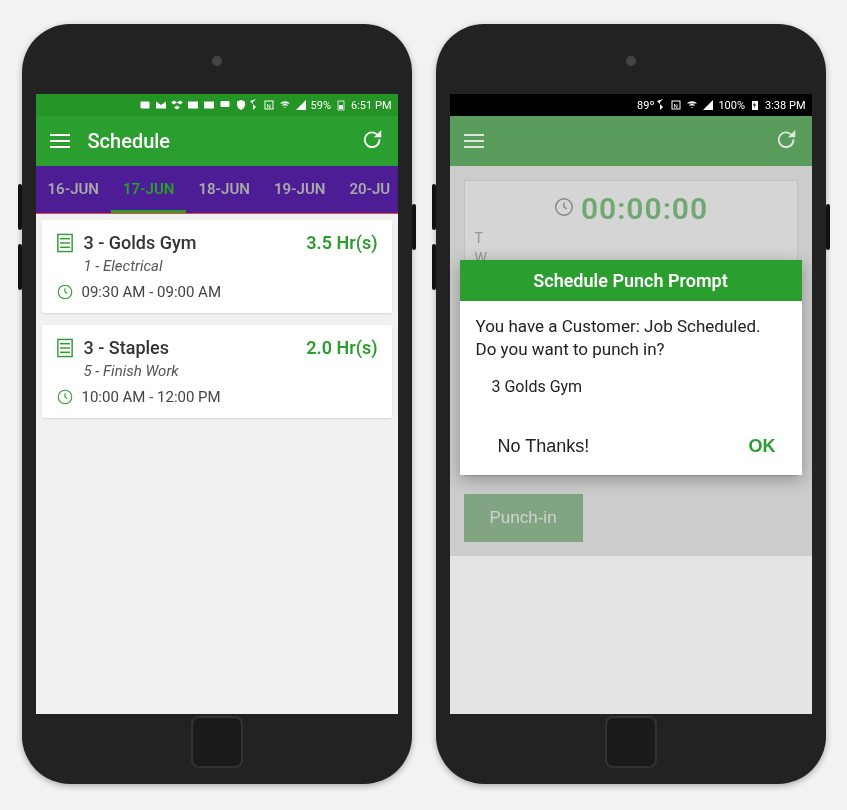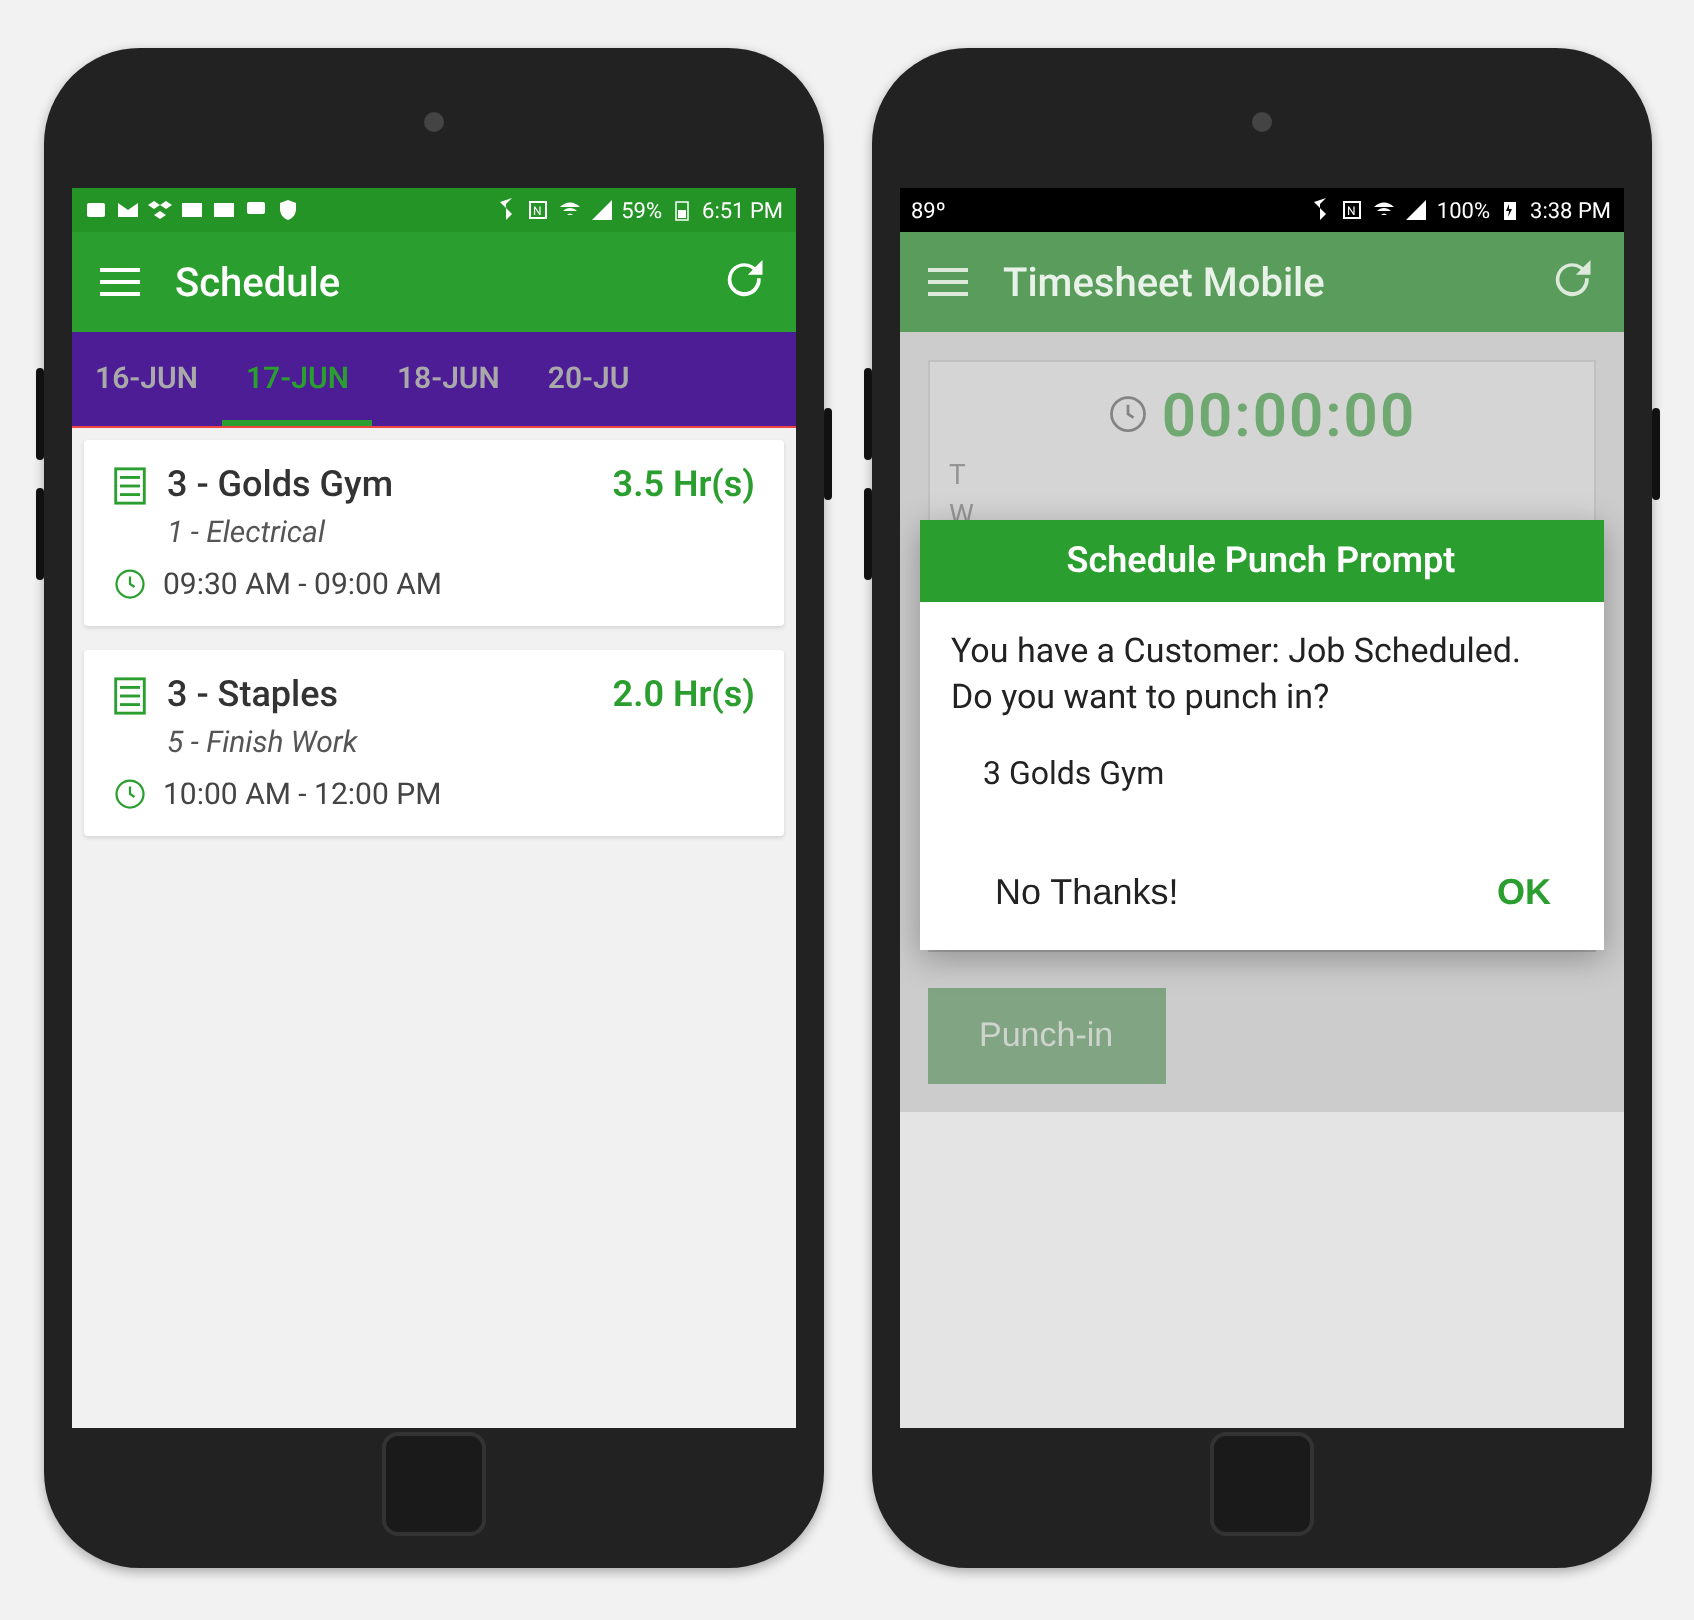--- a/index.html
+++ b/index.html
@@ -47,21 +47,21 @@
   }
   
   .status-bar {
     height: 22px;
     background: #259426;
     display: flex;
     align-items: center;
     padding: 0 6px;
     color: #fff;
     font-size: 11px;
-    justify-content: space-between;
+    justify-content: flex-end;
   }
   .status-bar.black { background:#000; }
   .status-left, .status-right { display:flex; align-items:center; gap:4px; }
   .status-icon { width:12px; height:12px; display:inline-flex; align-items:center; justify-content:center; }
   .status-icon svg { width:12px; height:12px; fill:#fff; }
   .status-text { font-size:11px; }
   
   .app-bar {
     height: 50px;
     background: #2a9e2e;
@@ -253,20 +253,21 @@
         <svg viewBox="0 0 24 24">
             <path d="M17 4a9 9 0 1 0 3 6h-2a7 7 0 1 1-2.3-4.7L13 8h8V0z"></path>
           </svg>
       </span>
     </div>
 
     <div class="date-tabs">
       <div class="date-tab">16-JUN</div>
       <div class="date-tab active">17-JUN</div>
       <div class="date-tab">18-JUN</div>
+      <div class="date-tab">19-JUN</div>
       <div class="date-tab">20-JU</div>
     </div>
 
     <div class="content">
       <div class="card">
         <div class="card-row1">
           <span class="list-icon">
             <svg viewBox="0 0 24 28">
                 <rect x="2" y="2" width="20" height="24" fill="none" stroke="#2a9e2e" stroke-width="2"></rect>
                 <line x1="5" y1="8" x2="19" y2="8" stroke="#2a9e2e" stroke-width="2"></line>
@@ -360,21 +361,20 @@
         <span class="status-text">3:38 PM</span>
       </div>
     </div>
 
     <div class="app-bar dimmed">
       <div class="hamburger">
           <span></span>
           <span></span>
           <span></span>
         </div>
-      <span>Timesheet Mobile</span>
       <span class="refresh-icon">
         <svg viewBox="0 0 24 24">
             <path d="M17 4a9 9 0 1 0 3 6h-2a7 7 0 1 1-2.3-4.7L13 8h8V0z"></path>
           </svg>
       </span>
     </div>
 
     <div class="content2">
       <div class="punch-card">
         <div class="timer-row">

